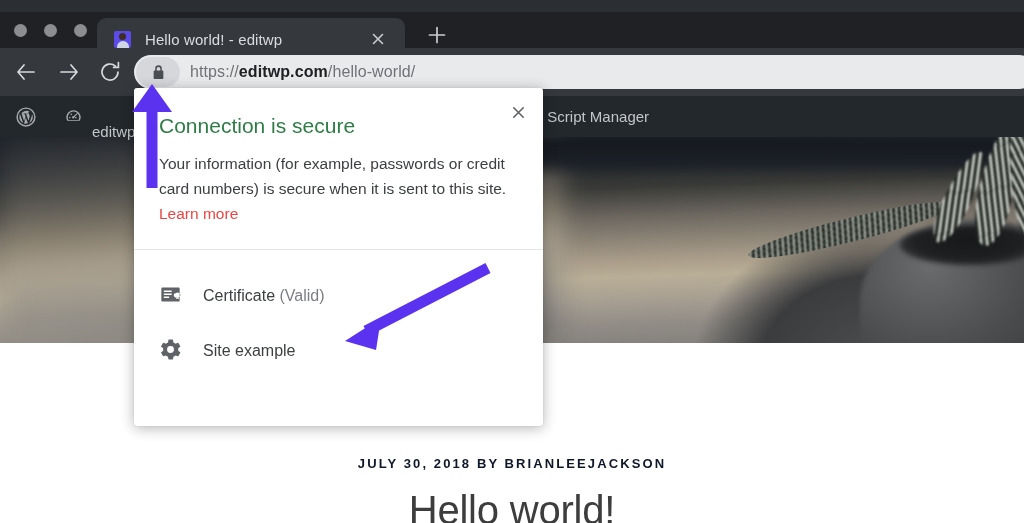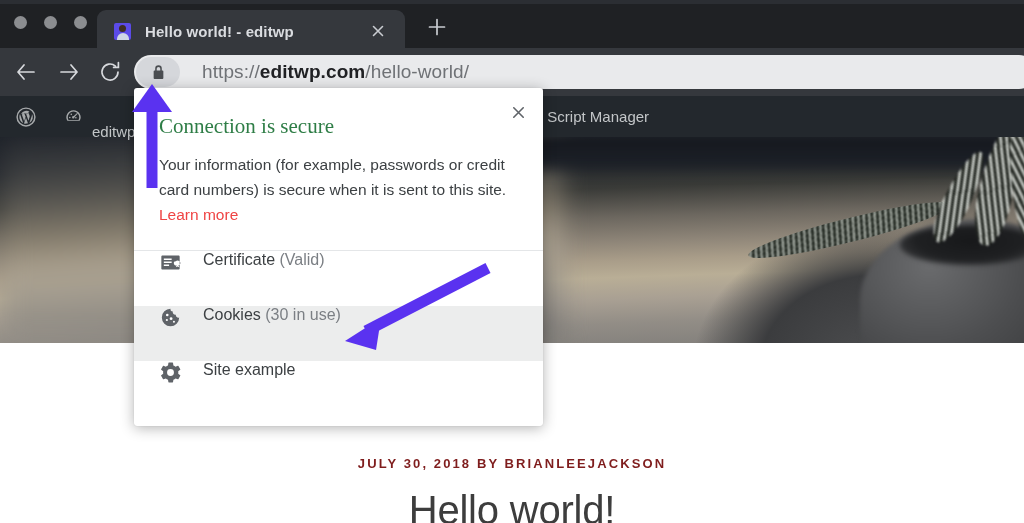--- a/index.html
+++ b/index.html
@@ -6,23 +6,22 @@
   html, body {
     width: 1024px; height: 523px;
     overflow: hidden;
     font-family: "Liberation Sans", sans-serif;
     background: #2b2e33;
   }
   .screen { position: relative; width: 1024px; height: 523px; overflow: hidden; }
 
   
   .chrome-tabstrip {
-    position: absolute; left: 0; top: 4px; width: 1024px; height: 48px;
+    position: absolute; left: 0; top: 12px; width: 1024px; height: 48px;
     background: #1f2124;
-    font-weight: bold;
   }
   .traffic {
     position: absolute; left: 14px; top: 12px;
     display: flex; gap: 17px; align-items: center;
   }
   .traffic span {
     width: 13px; height: 13px; border-radius: 50%;
     background: #8b8d90; display: block;
   }
   .tab {
@@ -75,21 +74,21 @@
     display: flex; align-items: center;
   }
   .lock-chip {
     width: 44px; height: 30px; margin-left: 2px;
     border-radius: 15px; background: #d5d7db;
     display: flex; align-items: center; justify-content: center;
     flex: 0 0 auto;
   }
   .lock-chip svg { display:block; }
   .url-text {
-    margin-left: 22px; font-size: 19px; color: #6f7276;
+    margin-left: 10px; font-size: 16px; color: #6f7276;
     white-space: nowrap; letter-spacing: .1px;
   }
   .url-text .host { color: #202124; font-weight: bold; }
 
   
   .wp-adminbar {
     position: absolute; left: 0; top: 96px; width: 1024px; height: 41px;
     background: #23282d;
     display: flex; align-items: center;
   }
@@ -161,21 +160,21 @@
     background: linear-gradient(180deg, #15181e 0%, #1b1f26 60%, rgba(27,31,38,0) 100%);
     filter: blur(4px);
   }
 
   .post-header {
     position: absolute; left: 0; top: 206px; width: 1024px;
     text-align: center;
   }
   .post-meta {
     margin-top: 113px; font-size: 13px; font-weight: bold;
-    letter-spacing: 2.1px; color: #7f1d1d;
+    letter-spacing: 2.1px; color: #0f172a;
   }
   .post-title {
     margin-top: 17px; font-size: 40px; font-weight: normal;
     color: #3d3d3d; letter-spacing: -.2px;
   }
 
   
   .sec-panel {
     position: absolute; left: 134px; top: 88px;
     width: 409px; height: 338px;
@@ -184,33 +183,33 @@
     box-shadow: 0 2px 14px rgba(0,0,0,.30), 0 0 1px rgba(0,0,0,.22);
     overflow: hidden;
   }
   .sec-close {
     position: absolute; right: 11px; top: 10px;
     width: 28px; height: 28px; color: #5f6368;
     display:flex; align-items:center; justify-content:center;
   }
   .sec-heading {
     margin: 26px 0 0 25px;
-    font-size: 21px; color: #2e7d46; font-weight: normal; font-family: Liberation Serif, serif;
+    font-size: 21px; color: #2e7d46; font-weight: normal;
   }
   .sec-desc {
     margin: 13px 25px 0 25px;
     font-size: 15.5px; line-height: 25px; color: #3c4043;
     width: 355px;
   }
   .sec-desc .learn { color: #ef4444; }
   .sec-divider {
     margin-top: 23px; height: 1px; background: #e4e6e8; width: 100%;
   }
   .sec-row {
-    height: 55px; display: flex; align-items: flex-start; cursor: default;
+    height: 55px; display: flex; align-items: flex-end; cursor: default;
   }
   .sec-row.highlight { background: #eceded; }
   .sec-row .ic {
     width: 22px; height: 22px; margin-left: 25px;
     color: #5f6368; flex: 0 0 auto;
     display:flex; align-items:center; justify-content:center;
   }
   .sec-row .lbl {
     margin-left: 22px; font-size: 16px; color: #3c4043;
   }
@@ -346,33 +345,20 @@
     <div class="sec-row">
       <span class="ic">
         <svg viewBox="0 0 22 22" width="21" height="21" fill="currentColor">
           <path d="M2.6 3.6h16.8c.66 0 1.2.54 1.2 1.2v12.4c0 .66-.54 1.2-1.2 1.2H2.6c-.66 0-1.2-.54-1.2-1.2V4.8c0-.66.54-1.2 1.2-1.2Zm1.4 3.1v1.6h8.2V6.7H4Zm0 3.2v1.6h8.2V9.9H4Zm0 3.2v1.6h5.5v-1.6H4Zm12.6-3.3a2.1 2.1 0 1 0 .9 4 l-.9 2.2 1.8-.75 1.8.75-.9-2.2a2.1 2.1 0 0 0 .9-4 2.1 2.1 0 0 0-3.6 0Z"></path>
         </svg>
       </span>
       <span class="lbl"><span>Certificate</span>
         <span class="sub">(Valid)</span></span>
     </div>
 
-    <div class="sec-row highlight">
-      <span class="ic">
-        <svg viewBox="0 0 22 22" width="21" height="21" fill="currentColor">
-          <path d="M11 1.9a9.1 9.1 0 1 0 9.1 9.1 2.6 2.6 0 0 1-3.5-2.9 2.7 2.7 0 0 1-3.2-3.3A2.6 2.6 0 0 1 11 1.9Z"></path>
-          <circle cx="7.6" cy="8.3" r="1.35" fill="#fff"></circle>
-          <circle cx="11.6" cy="12.2" r="1.5" fill="#fff"></circle>
-          <circle cx="7.2" cy="13.6" r="1.15" fill="#fff"></circle>
-          <circle cx="14.6" cy="15.4" r="1.05" fill="#fff"></circle>
-        </svg>
-      </span>
-      <span class="lbl"><span>Cookies</span>
-        <span class="sub">(30 in use)</span></span>
-    </div>
 
     <div class="sec-row">
       <span class="ic">
         <svg viewBox="0 0 22 22" width="21" height="21" fill="currentColor">
           <path d="M19.1 12.3c.04-.42.07-.85.07-1.3s-.03-.88-.08-1.3l2.07-1.58a.5.5 0 0 0 .12-.63l-1.96-3.4a.49.49 0 0 0-.6-.22l-2.44.98a7.2 7.2 0 0 0-2.25-1.3l-.37-2.6a.48.48 0 0 0-.48-.41H9.25a.48.48 0 0 0-.48.41l-.37 2.6c-.82.33-1.57.78-2.25 1.3l-2.44-.98a.48.48 0 0 0-.6.22L1.15 7.5a.48.48 0 0 0 .12.63l2.07 1.57c-.05.42-.08.87-.08 1.3s.03.88.08 1.3L1.27 13.9a.5.5 0 0 0-.12.63l1.96 3.4c.12.22.38.3.6.22l2.44-.98c.68.52 1.43.97 2.25 1.3l.37 2.6c.04.23.24.41.48.41h3.93c.24 0 .44-.18.48-.41l.37-2.6a7.2 7.2 0 0 0 2.25-1.3l2.44.98c.22.09.48 0 .6-.22l1.96-3.4a.5.5 0 0 0-.12-.63l-2.06-1.58ZM11 14.6A3.6 3.6 0 1 1 14.6 11 3.6 3.6 0 0 1 11 14.6Z"></path>
         </svg>
       </span>
       <span class="lbl">Site example</span>
     </div>
   </div>

